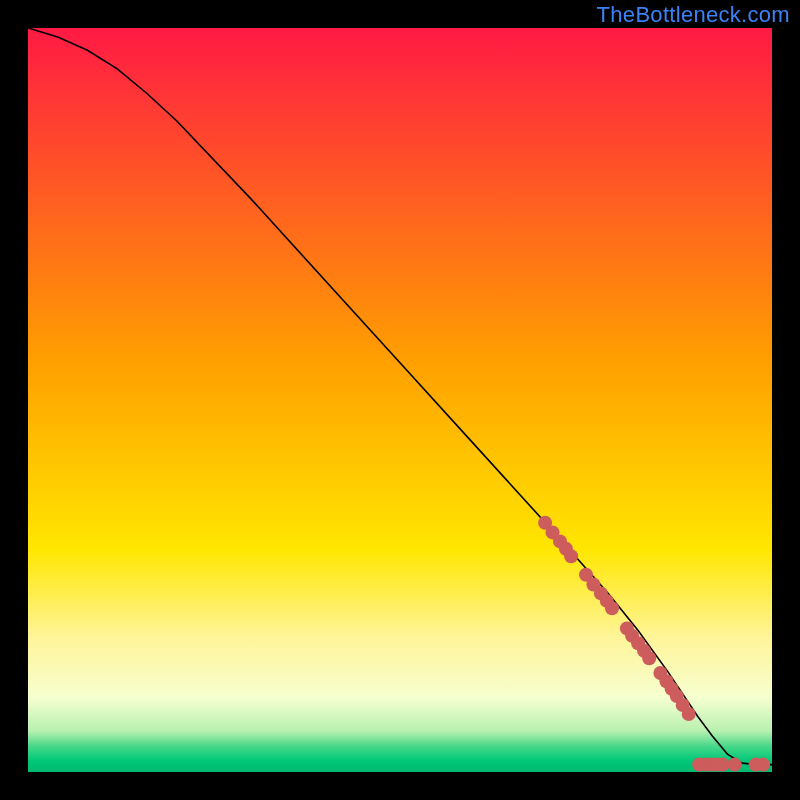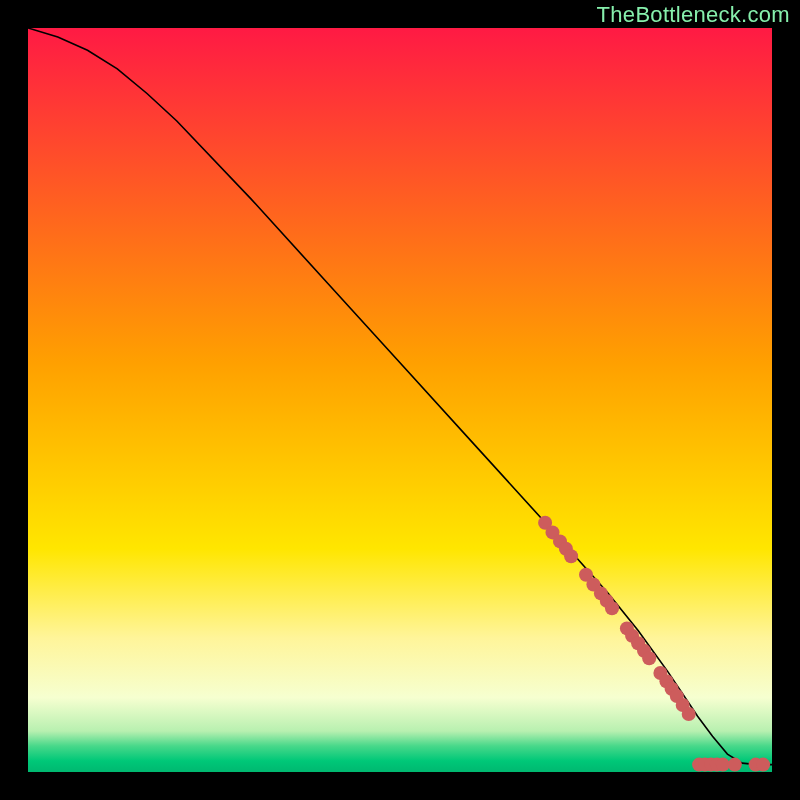--- a/index.html
+++ b/index.html
@@ -14,21 +14,21 @@
   .frame {
     position: relative;
     width: 800px;
     height: 800px;
     background: #000;
   }
   .watermark {
     position: absolute;
     top: 2px;
     right: 10px;
-    color: #86efac;
+    color: #3b82f6;
     font-size: 22px;
     font-weight: 500;
     letter-spacing: 0.3px;
     z-index: 10;
     user-select: none;
   }
   .plot {
     position: absolute;
     left: 28px;
     top: 28px;

